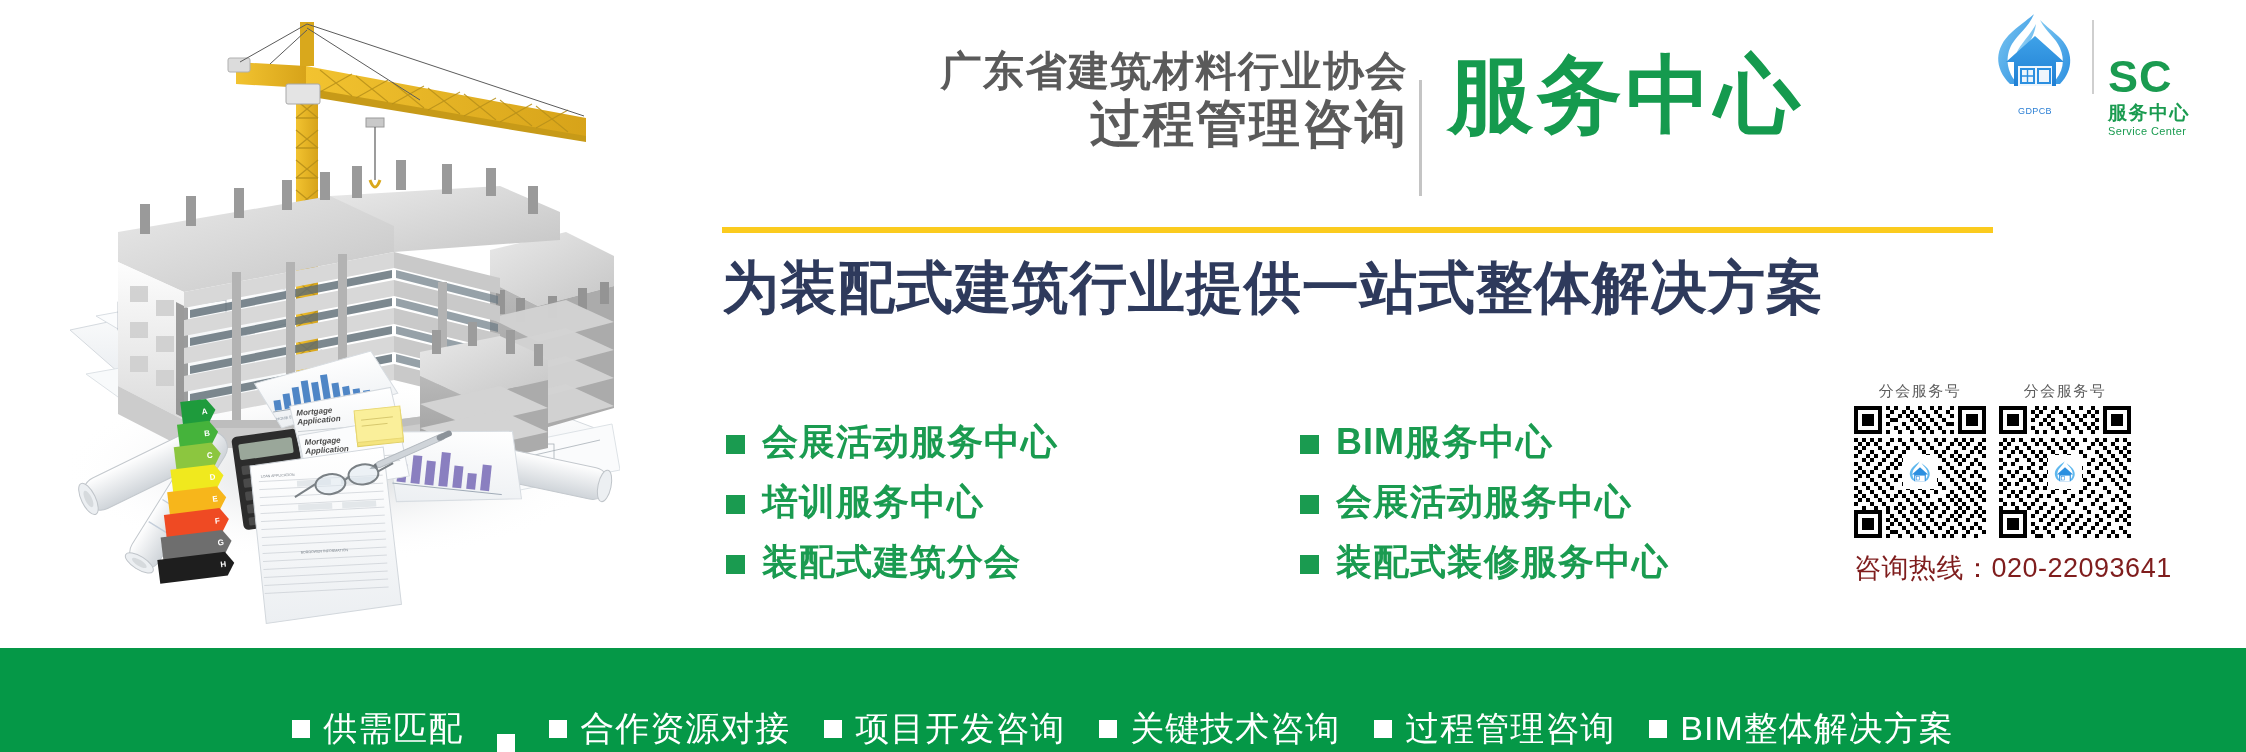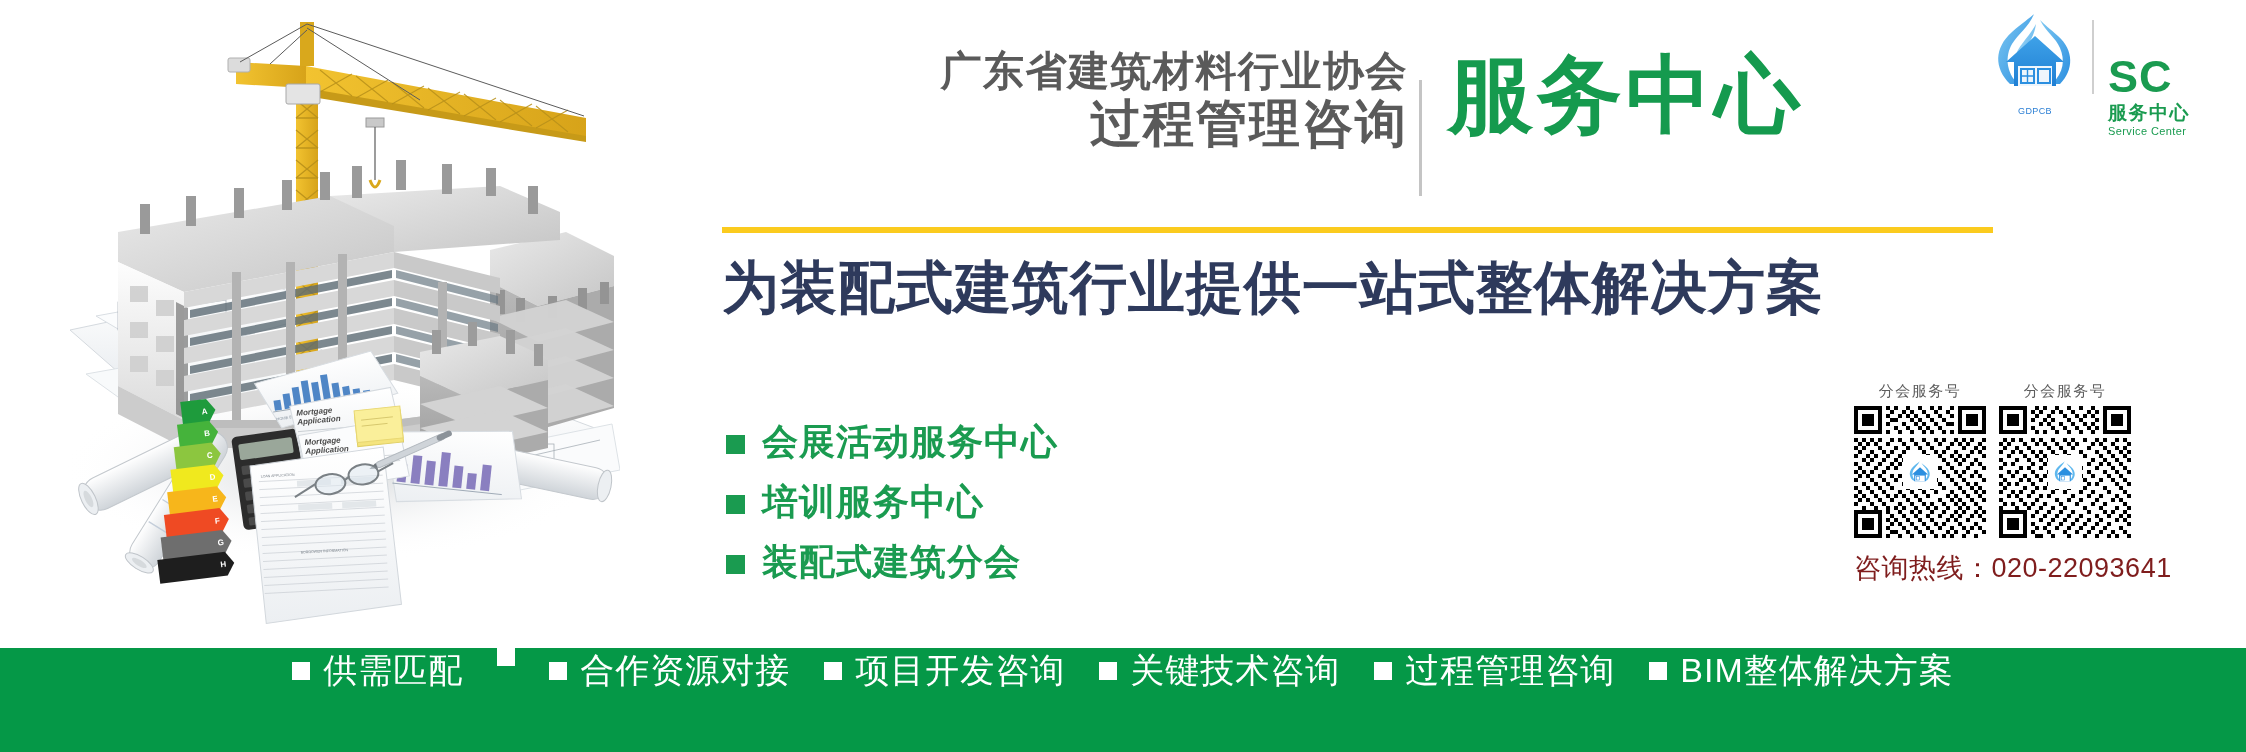--- a/index.html
+++ b/index.html
@@ -100,21 +100,21 @@
   }
   .qr-logo svg { display:block; }
   .hotline {
     margin-top:12px; font-size:27px; color:#7f1d1d; letter-spacing:0.5px;
     white-space:nowrap;
   }
 
   
   .green-bar {
     position:absolute; left:0; top:648px; width:2246px; height:104px;
-    background:#059847; display:flex; align-items:flex-start; justify-content:center;
+    background:#059847; display:flex; align-items:flex-end; justify-content:center;
     gap:34px;
   }
   .bar-item {
     display:flex; align-items:center; gap:13px;
     font-size:34px; color:#ffffff; white-space:nowrap; letter-spacing:1px;
   }
   .bar-bullet { width:18px; height:18px; background:#ffffff; flex:0 0 auto; }
 </style>
 </head>
 <body>
@@ -500,20 +500,34 @@
     <div class="svc-item">
       <span class="svc-bullet"></span>
       <span>培训服务中心</span>
     </div>
     <div class="svc-item">
       <span class="svc-bullet"></span>
       <span>装配式建筑分会</span>
     </div>
   </div>
 
+  <div class="svc-col right">
+    <div class="svc-item">
+      <span class="svc-bullet"></span>
+      <span>BIM服务中心</span>
+    </div>
+    <div class="svc-item">
+      <span class="svc-bullet"></span>
+      <span>会展活动服务中心</span>
+    </div>
+    <div class="svc-item">
+      <span class="svc-bullet"></span>
+      <span>装配式装修服务中心</span>
+    </div>
+  </div>
 
   <div class="logo">
     <div class="logo-mark">
       <svg width="94" height="78" viewBox="0 0 94 78" xmlns="http://www.w3.org/2000/svg" aria-hidden="true">
         <defs>
           <linearGradient id="flameA" x1="0" y1="0" x2="1" y2="1">
             <stop offset="0" stop-color="#7ec8f2"></stop>
               <stop offset="1" stop-color="#2b8fe0"></stop>
           </linearGradient>
           <linearGradient id="flameB" x1="0" y1="0" x2="1" y2="1">

